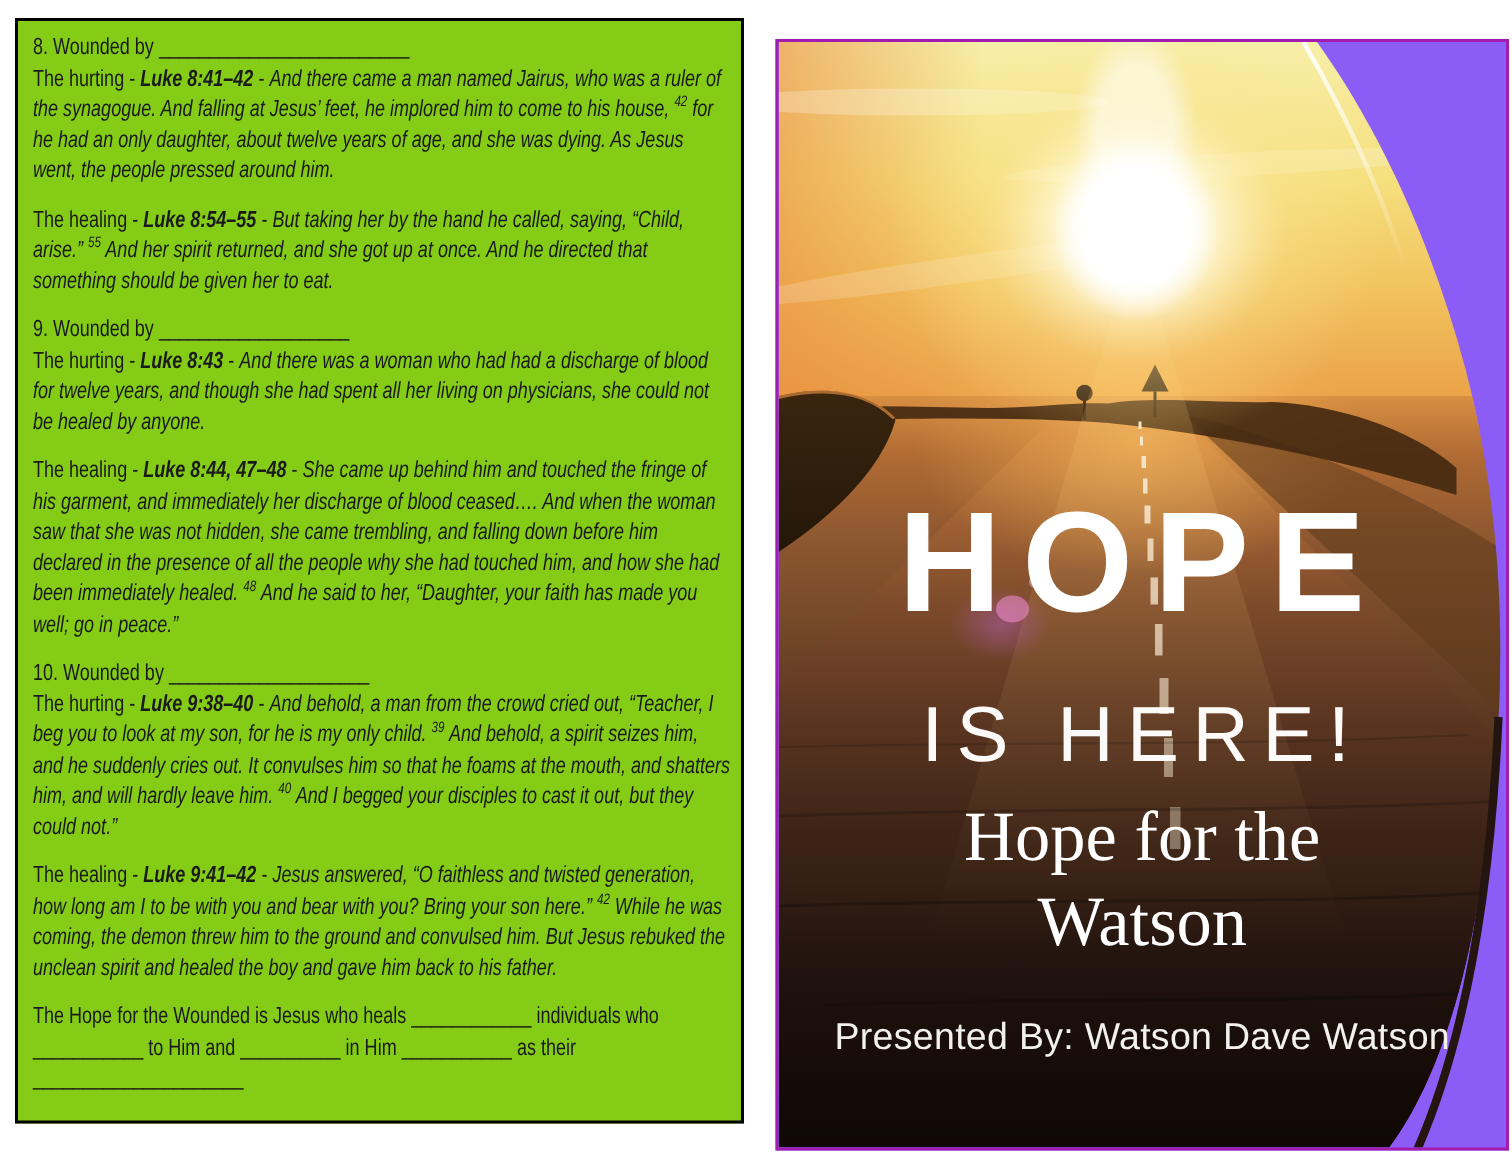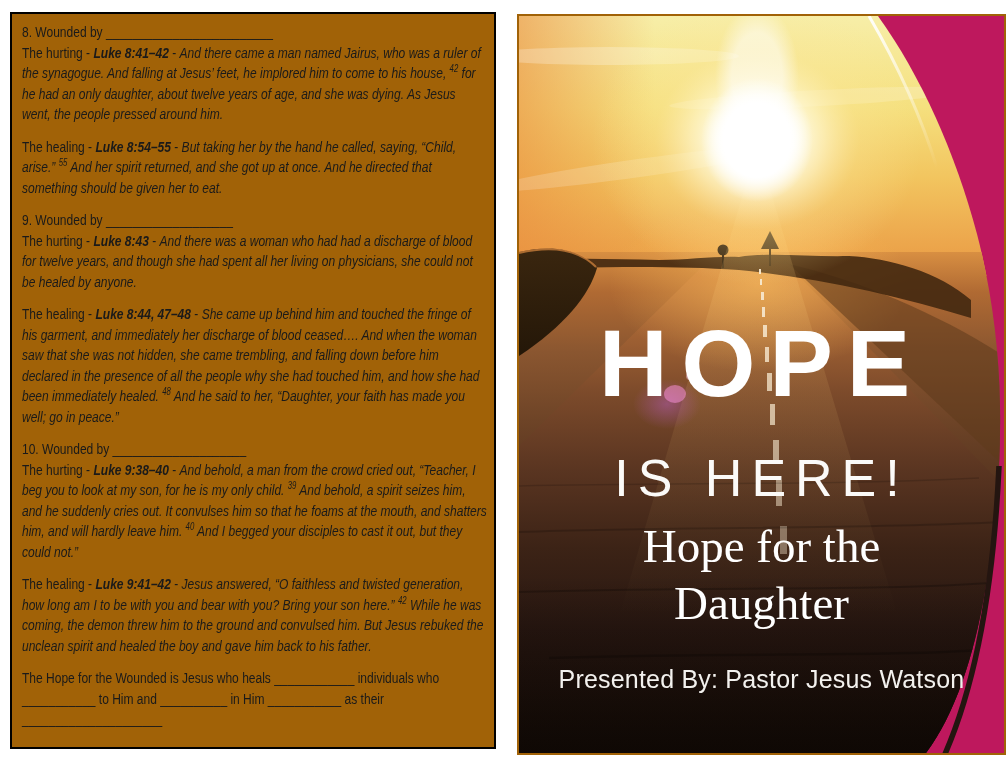--- a/index.html
+++ b/index.html
@@ -2,38 +2,38 @@
 <html><head>
 <meta charset="utf-8">
 <style>
   html,body{margin:0;padding:0;background:#ffffff;}
   body{width:1008px;height:768px;position:relative;font-family:"Liberation Sans","DejaVu Sans",sans-serif;}
   .stage{position:absolute;inset:0;background:#ffffff;overflow:hidden;}
 
   
   .left-page{
     position:absolute;left:10px;top:12px;width:482px;height:733px;
-    background:#a16207;border:2px solid #000000;overflow:hidden;
+    background:#84cc16;border:2px solid #000000;overflow:hidden;
   }
   .left-content{
     position:absolute;left:10px;top:8px;width:600px;
     transform:scaleX(0.775);transform-origin:top left;
     font-size:15.5px;line-height:20.5px;color:#1a1a1a;
   }
   .section-heading{margin:0;}
   .verse-para{margin:0 0 12px 0;}
   .scripture-ref{font-weight:bold;font-style:italic;}
   .verse-text{font-style:italic;}
   .verse-text sup{font-size:10px;line-height:0;vertical-align:super;}
   .closing{margin:0;white-space:pre-line;}
 
   
   .right-page{
-    position:absolute;left:517px;top:14px;width:485px;height:737px;
-    background:#be185d;border:2px solid #a16207;overflow:hidden;
+    position:absolute;left:517px;top:26px;width:485px;height:737px;
+    background:#8b5cf6;border:2px solid #a21caf;overflow:hidden;
   }
   .right-page svg{position:absolute;left:0;top:0;width:485px;height:737px;display:block;}
   .cover-text{position:absolute;left:0;width:100%;text-align:center;color:#ffffff;}
   .headline{
     top:300px;font-size:95px;font-weight:700;letter-spacing:14px;line-height:1;
     font-family:"Liberation Sans","DejaVu Sans",sans-serif;
   }
   .headline-sub{
     top:436px;font-size:52px;font-weight:400;letter-spacing:9px;line-height:1;
     color:#fbfaf8;
@@ -219,18 +219,18 @@
         <rect x="0" y="560" width="485" height="177" fill="url(#vignetteG)"></rect>
       </g>
 
       <path d="M350,0 C378,48 402,100 418,152" stroke="url(#echoFade)" stroke-width="3" fill="none"></path>
       <path d="M480,450 C475,560 460,660 426,738" stroke="#241510" stroke-width="5.5" fill="none"></path>
     </svg>
 
     <div class="cover-text headline">HOPE</div>
     <div class="cover-text headline-sub">IS HERE!</div>
     <div class="cover-text cover-title">
-      <span class="inner">Hope for the Daughter</span>
+      <span class="inner">Hope for the Watson</span>
     </div>
-    <div class="cover-text presenter">Presented By: Pastor Jesus Watson</div>
+    <div class="cover-text presenter">Presented By: Watson Dave Watson</div>
   </div>
 
 </div>
 
 </body></html>

